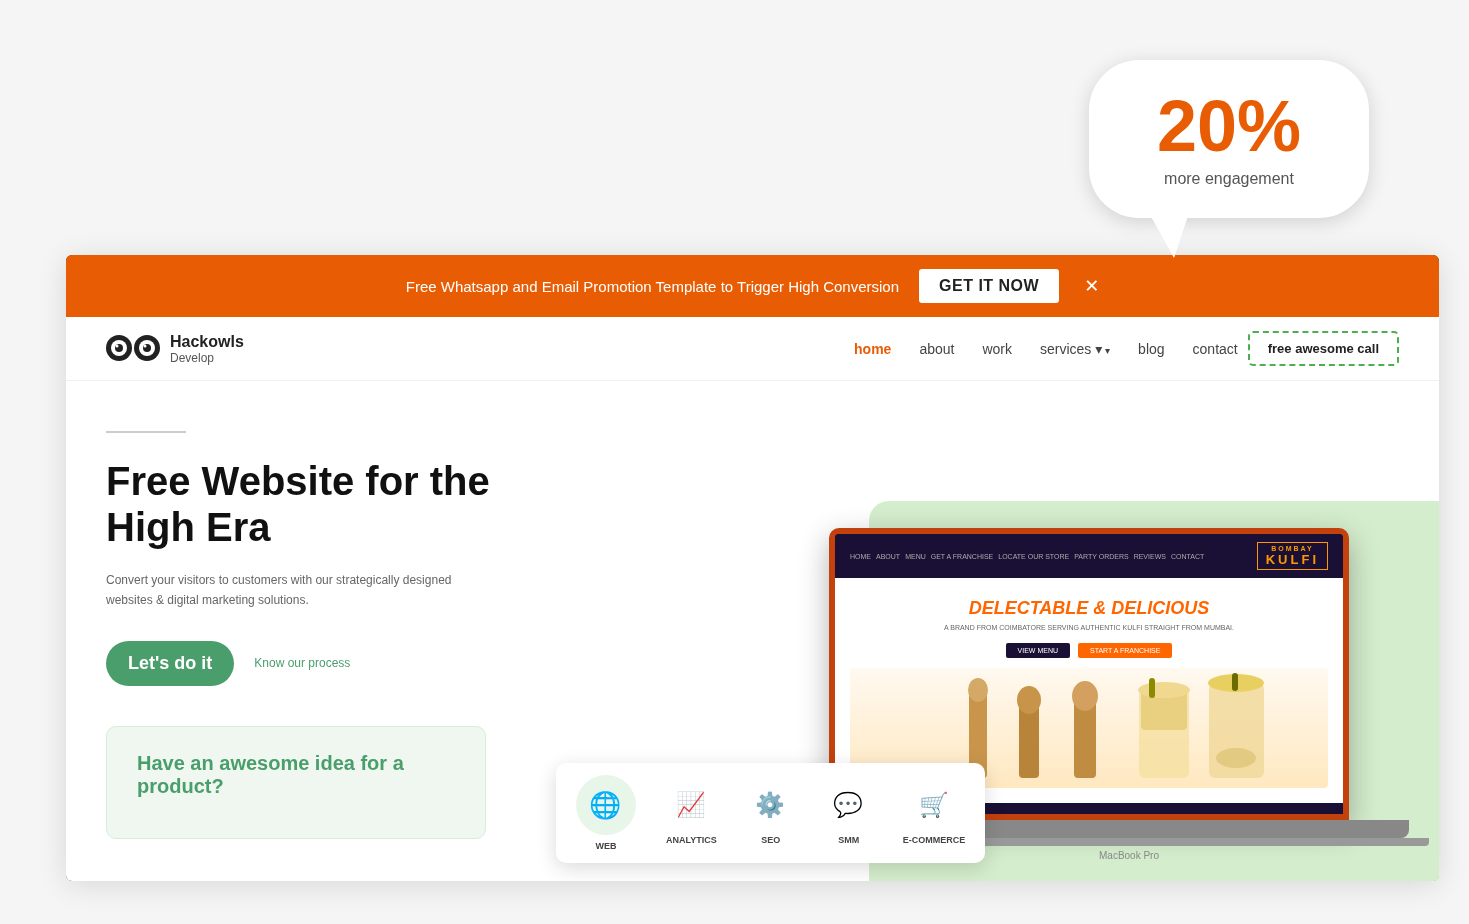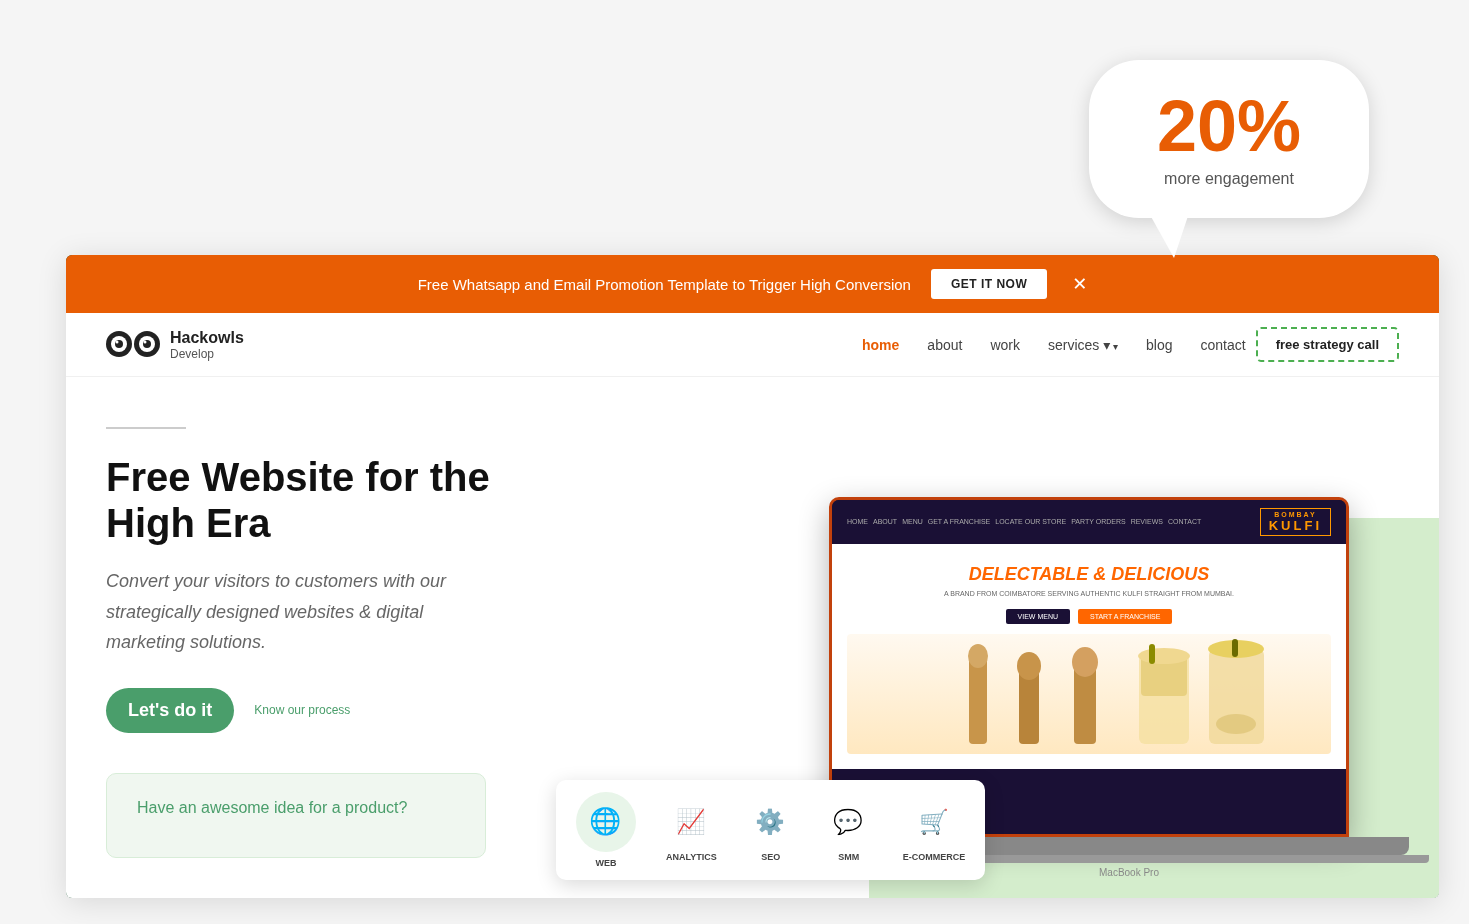--- a/index.html
+++ b/index.html
@@ -78,21 +78,21 @@
     .promo-bar-text {
       color: white;
       font-size: 15px;
       font-weight: 400;
     }
     .get-it-now-btn {
       background: white;
       color: #222;
       border: none;
       padding: 8px 20px;
-      font-size: 12px;
+      font-size: 16px;
       font-weight: 700;
       cursor: pointer;
       border-radius: 3px;
       letter-spacing: 0.5px;
     }
     .close-promo {
       color: white;
       font-size: 18px;
       cursor: pointer;
       margin-left: 5px;
@@ -184,26 +184,25 @@
       margin-bottom: 25px;
     }
     .hero-title {
       font-size: 40px;
       font-weight: 800;
       color: #111;
       line-height: 1.15;
       margin-bottom: 20px;
     }
     .hero-desc {
-      font-size: 18px;
+      font-size: 12px;
       color: #666;
       line-height: 1.7;
       margin-bottom: 30px;
       max-width: 360px;
-      font-style: italic;
     }
     .hero-cta {
       display: flex;
       align-items: center;
       gap: 20px;
       margin-bottom: 40px;
     }
     .lets-do-it-btn {
       background: #4a9e6b;
       color: white;
@@ -223,22 +222,22 @@
     }
     .product-card {
       background: #f0f7f0;
       border: 1px solid #d8edd8;
       border-radius: 10px;
       padding: 25px 30px;
       max-width: 380px;
     }
     .product-card-title {
       color: #4a9e6b;
-      font-size: 16px;
-      font-weight: 400;
+      font-size: 20px;
+      font-weight: 700;
       margin-bottom: 15px;
     }
     .develop-app-btn {
       border: 1px solid #bbb;
       background: white;
       padding: 8px 20px;
       border-radius: 20px;
       font-size: 13px;
       color: #333;
       cursor: pointer;
@@ -262,25 +261,25 @@
       border-radius: 20px 20px 0 0;
     }
     .laptop-mockup {
       position: relative;
       z-index: 3;
       margin-right: 10px;
       margin-bottom: 20px;
     }
     .laptop-screen {
       width: 520px;
-      height: 340px;
+      height: 292px;
       background: #1a1035;
       border-radius: 10px 10px 0 0;
       overflow: hidden;
-      border: 3px solid #c2410c;
+      border: 6px solid #c2410c;
       box-shadow: 0 10px 30px rgba(0,0,0,0.3);
     }
     .laptop-base {
       width: 560px;
       height: 18px;
       background: #888;
       border-radius: 0 0 8px 8px;
       margin: 0 auto;
     }
     .laptop-base-bottom {
@@ -423,21 +422,21 @@
       </div>
     </div>
     <ul class="nav-links">
       <li><a href="#" class="active">home</a></li>
       <li><a href="#">about</a></li>
       <li><a href="#">work</a></li>
       <li><a href="#" class="has-arrow">services ▾</a></li>
       <li><a href="#">blog</a></li>
       <li><a href="#">contact</a></li>
     </ul>
-    <button class="free-strategy-btn">free strategy call</button>
+    <button class="free-strategy-btn">free awesome call</button>
   </nav>
 
   <div class="hero-section">
 
     <div class="hero-left">
       <div class="hero-divider"></div>
       <h1 class="hero-title">
         <span>Free Website for the</span><br>
         <span>High Era</span>
       </h1>

